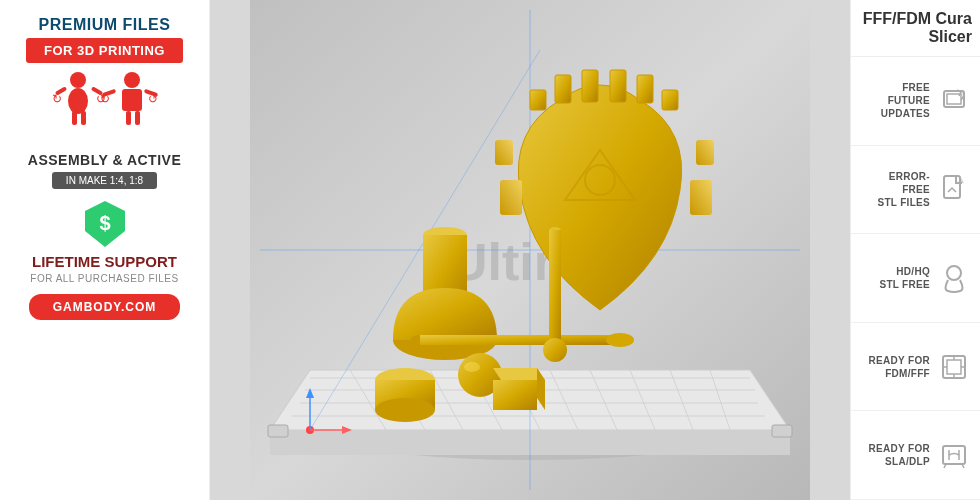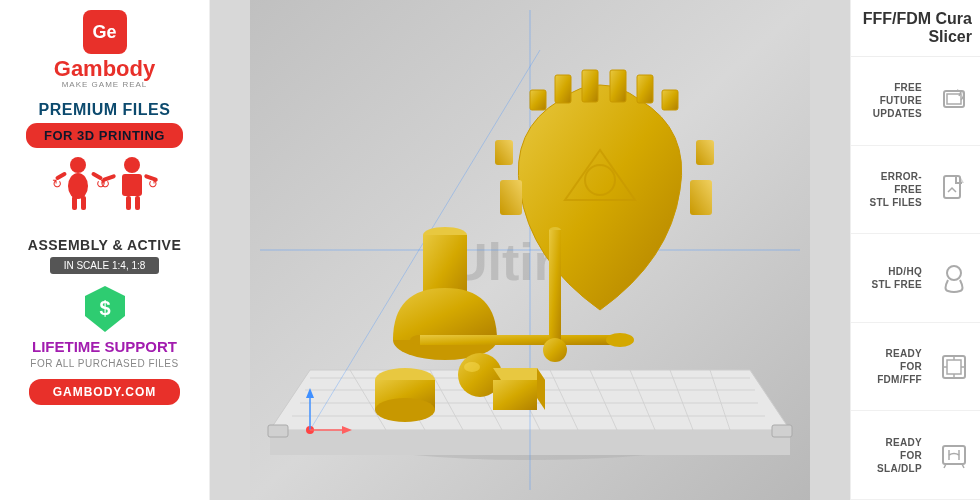--- a/index.html
+++ b/index.html
@@ -64,25 +64,25 @@
     .premium-label {
       font-size: 16px;
       font-weight: bold;
       color: #0c4a6e;
       margin-top: 6px;
       letter-spacing: 0.5px;
     }
 
     .for-3d-badge {
       background: #e8302a;
-      color: #0f172a;
+      color: #ffffff;
       font-size: 13px;
       font-weight: bold;
       padding: 5px 18px;
-      border-radius: 11px;
+      border-radius: 3px;
       margin-top: 4px;
       letter-spacing: 0.5px;
     }
 
     .character-area {
       display: flex;
       justify-content: center;
       align-items: center;
       gap: 4px;
       margin: 8px 0 4px;
@@ -113,21 +113,21 @@
       display: flex;
       flex-direction: column;
       align-items: center;
       margin-top: 10px;
       width: 100%;
     }
 
     .lifetime-support-text {
       font-size: 15px;
       font-weight: bold;
-      color: #a21caf;
+      color: #7f1d1d;
       text-align: center;
       line-height: 1.2;
     }
 
     .for-purchased-text {
       font-size: 10px;
       color: #888;
       text-align: right;
       letter-spacing: 0.5px;
       margin-top: 2px;
@@ -183,21 +183,21 @@
       flex-direction: column;
       flex: 1;
     }
 
     .feature-item {
       display: flex;
       align-items: center;
       justify-content: flex-end;
       padding: 8px 10px;
       border-bottom: 1px solid #f0f0f0;
-      gap: 16px;
+      gap: 8px;
       flex: 1;
     }
 
     .feature-text {
       text-align: right;
       font-size: 10px;
       color: #555;
       font-weight: bold;
       line-height: 1.3;
       letter-spacing: 0.3px;
@@ -211,27 +211,20 @@
       align-items: center;
       justify-content: center;
       color: #aaa;
       font-size: 22px;
     }
   </style>
 </head>
 <body>
 
 <div class="sidebar">
-  <div class="logo-area">
-    <div class="logo-icon">
-      <span>Ge</span>
-    </div>
-    <div class="brand-name">Gambody</div>
-    <div class="brand-tagline">MAKE GAME REAL</div>
-  </div>
 
   <div class="premium-label">PREMIUM FILES</div>
   <div class="for-3d-badge">FOR 3D PRINTING</div>
 
   <div class="character-area">
     <svg width="110" height="75" viewBox="0 0 110 75">
 
       <g fill="#e8302a">
 
         <circle cx="28" cy="9" r="8"></circle>
@@ -258,21 +251,21 @@
         <rect x="76" y="40" width="5" height="14" rx="2"></rect>
         <rect x="85" y="40" width="5" height="14" rx="2"></rect>
 
         <text x="50" y="32" fill="#e8302a" font-size="12">↻</text>
         <text x="98" y="32" fill="#e8302a" font-size="12">↺</text>
       </g>
     </svg>
   </div>
 
   <div class="assembly-label">ASSEMBLY &amp; ACTIVE</div>
-  <div class="scale-badge">IN SCALE 1:4, 1:8</div>
+  <div class="scale-badge">IN MAKE 1:4, 1:8</div>
 
   <div class="support-block">
 
     <div style="position:relative; width:44px; height:50px; margin-bottom:4px;">
       <svg width="44" height="50" viewBox="0 0 44 50">
         <path d="M22 2 L42 12 L42 32 L22 48 L2 32 L2 12 Z" fill="#2ecc71"></path>
         <text x="22" y="31" text-anchor="middle" fill="white" font-size="20" font-weight="bold">$</text>
       </svg>
     </div>
     <div class="lifetime-support-text">LIFETIME SUPPORT</div>

